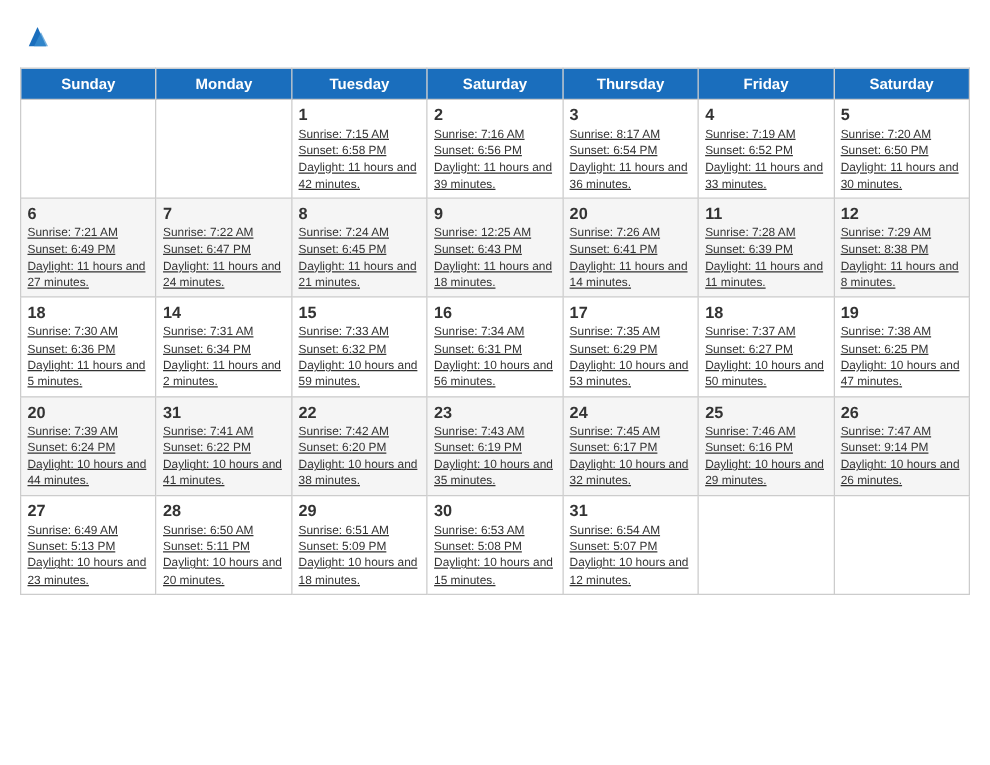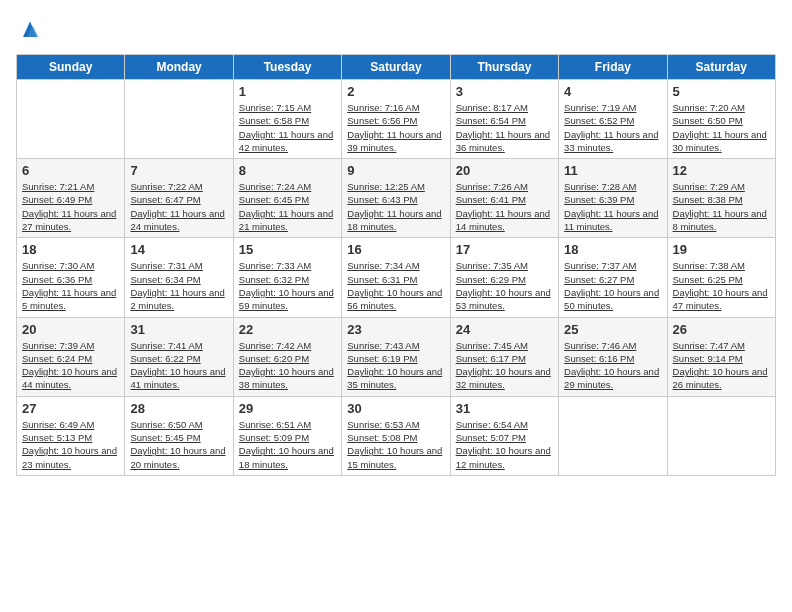--- a/index.html
+++ b/index.html
@@ -298,21 +298,21 @@
       <tr>
         <td>
           <span class="day-number">27</span>
           <div class="cell-info">Sunrise: 6:49 AM
 Sunset: 5:13 PM
 Daylight: 10 hours and 23 minutes.</div>
         </td>
         <td>
           <span class="day-number">28</span>
           <div class="cell-info">Sunrise: 6:50 AM
-Sunset: 5:45 PM
+Sunset: 5:11 PM
 Daylight: 10 hours and 20 minutes.</div>
         </td>
         <td>
           <span class="day-number">29</span>
           <div class="cell-info">Sunrise: 6:51 AM
 Sunset: 5:09 PM
 Daylight: 10 hours and 18 minutes.</div>
         </td>
         <td>
           <span class="day-number">30</span>

